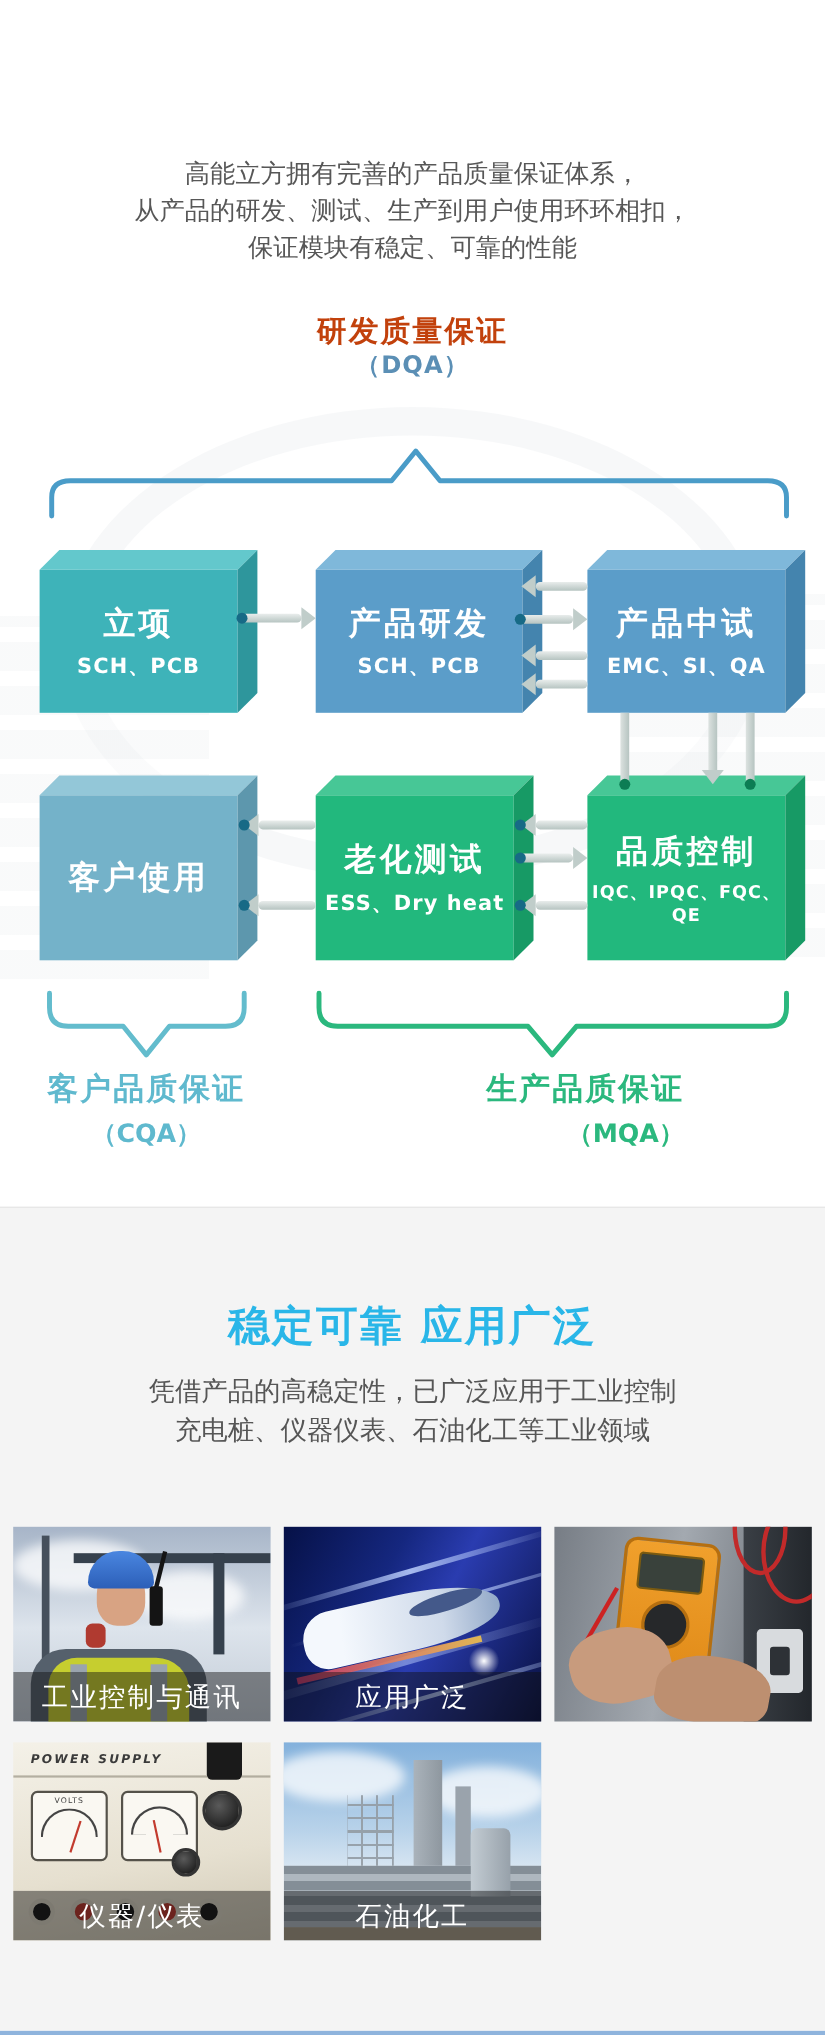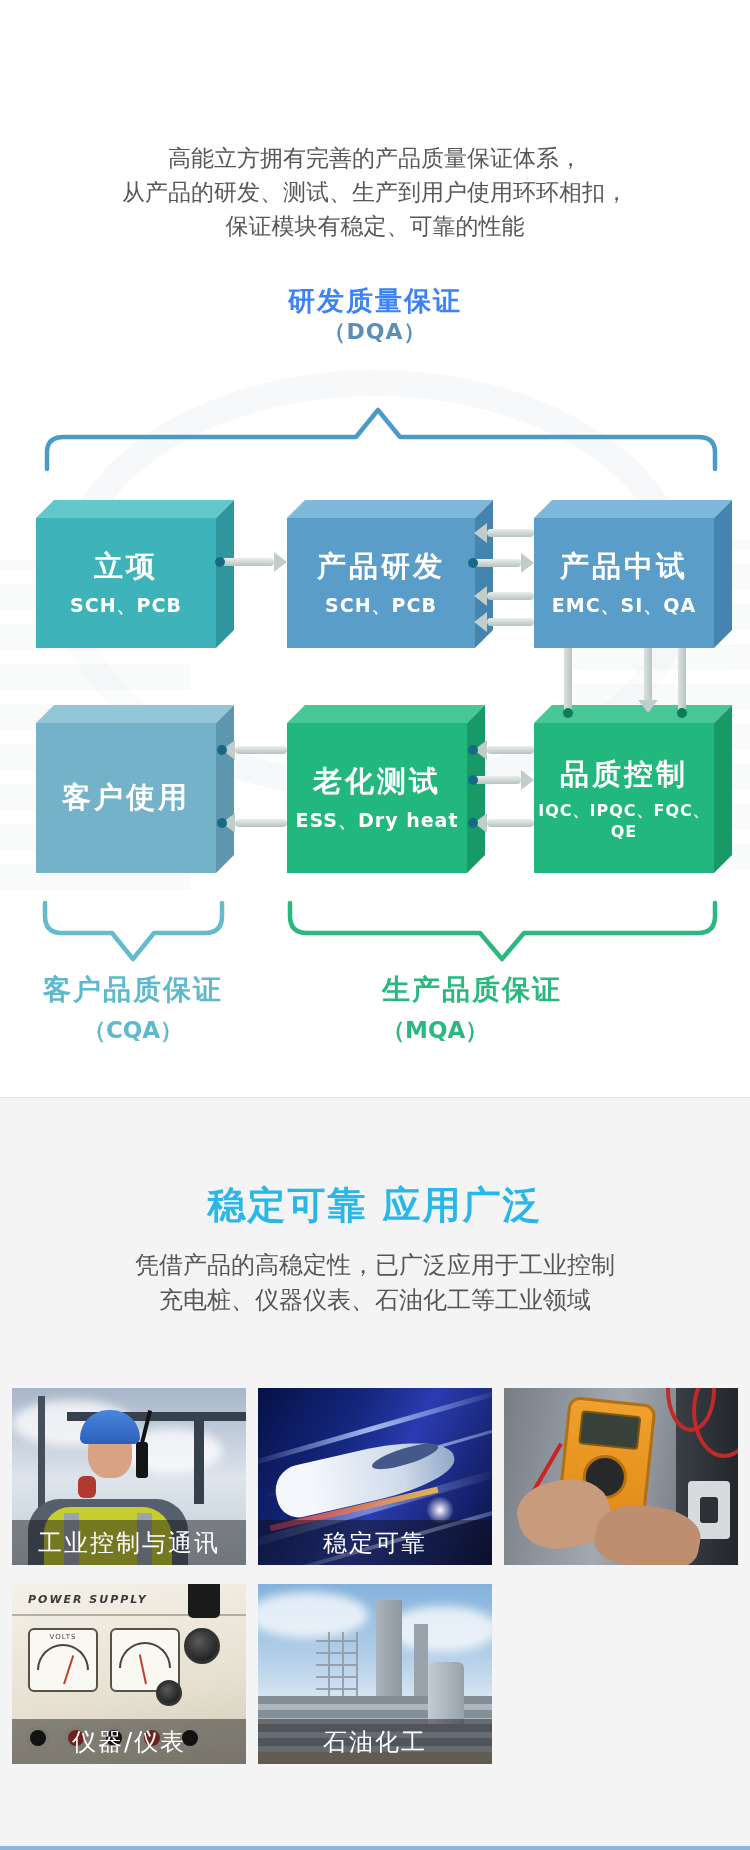--- a/index.html
+++ b/index.html
@@ -14,21 +14,21 @@
 
   
   .wm-ring { position:absolute; left:55px; top:370px; width:640px; height:430px;
              border:26px solid #f0f2f4; border-radius:50%; opacity:.55; }
   .wm-rect1 { position:absolute; left:0; top:560px; width:190px; height:330px; opacity:.45;
               background:repeating-linear-gradient(0deg,#f2f4f5 0 26px,#ffffff 26px 40px); }
   .wm-rect2 { position:absolute; right:0; top:540px; width:180px; height:330px; opacity:.45;
               background:repeating-linear-gradient(0deg,#f2f4f5 0 26px,#ffffff 26px 40px); }
 
   .dqa-label { position:absolute; top:283px; width:100%; text-align:center;
-               font-size:27px; font-weight:bold; color:#3b82f6; letter-spacing:2px; }
+               font-size:27px; font-weight:bold; color:#c2410c; letter-spacing:2px; }
   .dqa-abbr  { position:absolute; top:317px; width:100%; text-align:center;
                font-size:22px; font-weight:bold; color:#5b8fb5; letter-spacing:1px; }
 
   .overlay { position:absolute; left:0; top:0; }
 
   
   .fbox { position:absolute; color:#fff; text-align:center; }
   .fbox .bf { position:absolute; inset:0; background:var(--f);
               display:flex; flex-direction:column; align-items:center; justify-content:center; gap:6px; }
   .fbox::before { content:""; position:absolute; left:0; top:-18px; width:100%; height:18px;
@@ -56,21 +56,21 @@
                   border:10px solid transparent; border-right:none; border-left:13px solid #c0cdca; }
   .arr-l::before { content:""; position:absolute; right:100%; top:50%; margin-top:-10px;
                    border:10px solid transparent; border-left:none; border-right:13px solid #c0cdca; }
   .vl { position:absolute; width:8px; z-index:3; background:linear-gradient(90deg,#dce2e0,#b6c4c1); }
   .vl-a::after { content:""; position:absolute; top:100%; left:50%; margin-left:-10px;
                  border:10px solid transparent; border-bottom:none; border-top:13px solid #c0cdca; }
   .dot  { position:absolute; width:10px; height:10px; border-radius:50%; background:#176a86; z-index:4; }
   .gdot { position:absolute; width:10px; height:10px; border-radius:50%; background:#0c7d54; z-index:4; }
 
   .cqa-wrap { position:absolute; left:13px;  top:971px; width:240px; text-align:center; color:#5fb9ce; }
-  .mqa-wrap { position:absolute; left:382px; top:971px; width:240px; text-align:left; color:#2bb87e; }
+  .mqa-wrap { position:absolute; left:382px; top:971px; width:240px; text-align:right; color:#2bb87e; }
   .qa-label { font-size:28px; font-weight:bold; letter-spacing:2px; }
   .qa-abbr  { font-size:23px; font-weight:bold; margin-top:6px; }
 
   
   .sec2 { position:relative; width:750px; height:749px; background:#f4f4f4;
           border-top:1px solid #e4e4e4; overflow:hidden; }
   .s2-title { position:absolute; top:82px; width:100%; text-align:center;
               font-size:38px; font-weight:bold; color:#29b6e8; letter-spacing:2px; }
   .s2-intro { position:absolute; top:150px; width:100%; text-align:center;
               font-size:24px; line-height:35px; color:#565656; }
@@ -299,21 +299,21 @@
     <div class="card sc2">
       <div class="st" style="left:-20px;top:38px;width:270px;height:5px"></div>
       <div class="st" style="left:0;top:66px;width:300px;height:3px"></div>
       <div class="st" style="left:-30px;top:118px;width:280px;height:8px;opacity:.6"></div>
       <div class="st" style="left:-10px;top:150px;width:300px;height:4px"></div>
       <div class="rstripe"></div>
       <div class="train">
         <div class="train-win"></div>
       </div>
       <div class="headlight"></div>
-      <div class="card-label">稳定可靠</div>
+      <div class="card-label">应用广泛</div>
     </div>
 
     <div class="card sc3">
       <div class="p3-panel"></div>
       <div class="wire" style="right:-18px;top:-24px;width:64px;height:94px"></div>
       <div class="wire" style="right:22px;top:-40px;width:50px;height:84px"></div>
       <div class="p3-breaker">
         <div class="p3-breaker-sw"></div>
       </div>
       <div class="p3-probe"></div>

